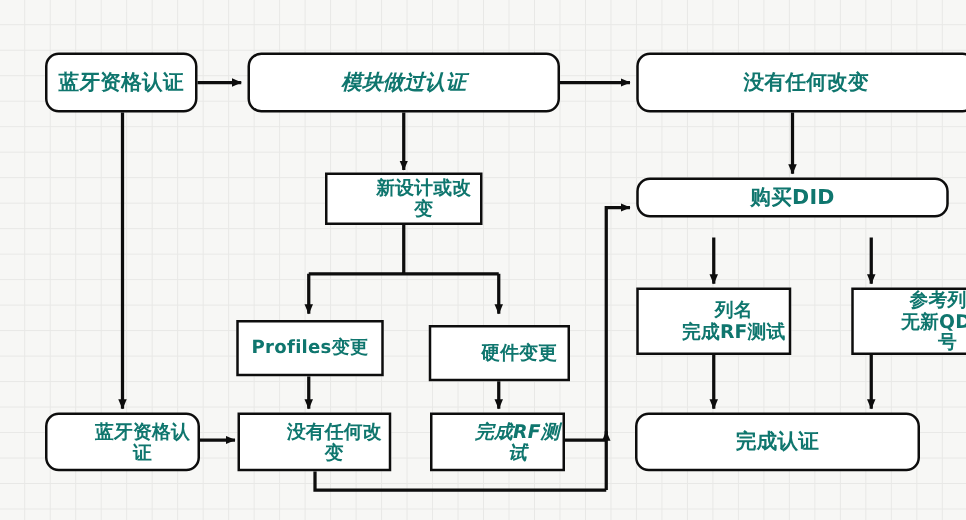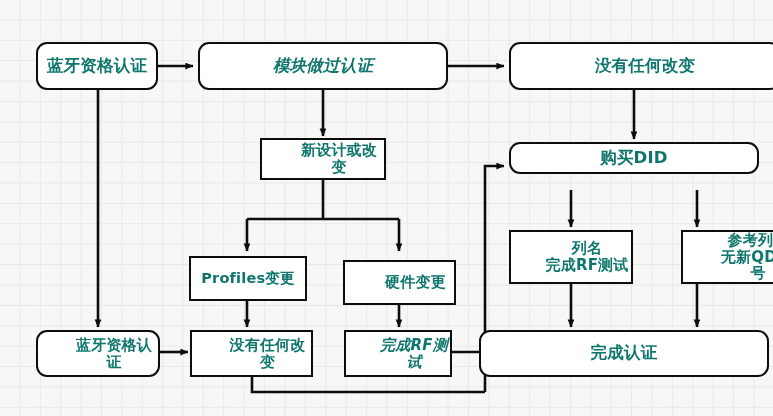--- a/index.html
+++ b/index.html
@@ -116,15 +116,15 @@
 
   <div class="node sharp fs-md" style="left:637px; top:230px; width:122px; height:54px;margin-left:44px;">参考列名
 无新QDID号</div>
 
   <div class="node rounded fs-md" style="left:36px; top:330px; width:124px; height:47px;">蓝牙资格认证</div>
 
   <div class="node sharp fs-md" style="left:190px; top:330px; width:123px; height:47px;">没有任何改变</div>
 
   <div class="node sharp fs-md" style="left:344px; top:330px; width:108px; height:47px;font-style:italic;">完成RF测试</div>
 
-  <div class="node rounded fs-lg" style="left:479px; top:330px; width:290px; height:47px;">完成认证</div>
+  <div class="node rounded fs-lg" style="left:508px; top:330px; width:228px; height:47px;">完成认证</div>
 
 </div>
 
 </body></html>

